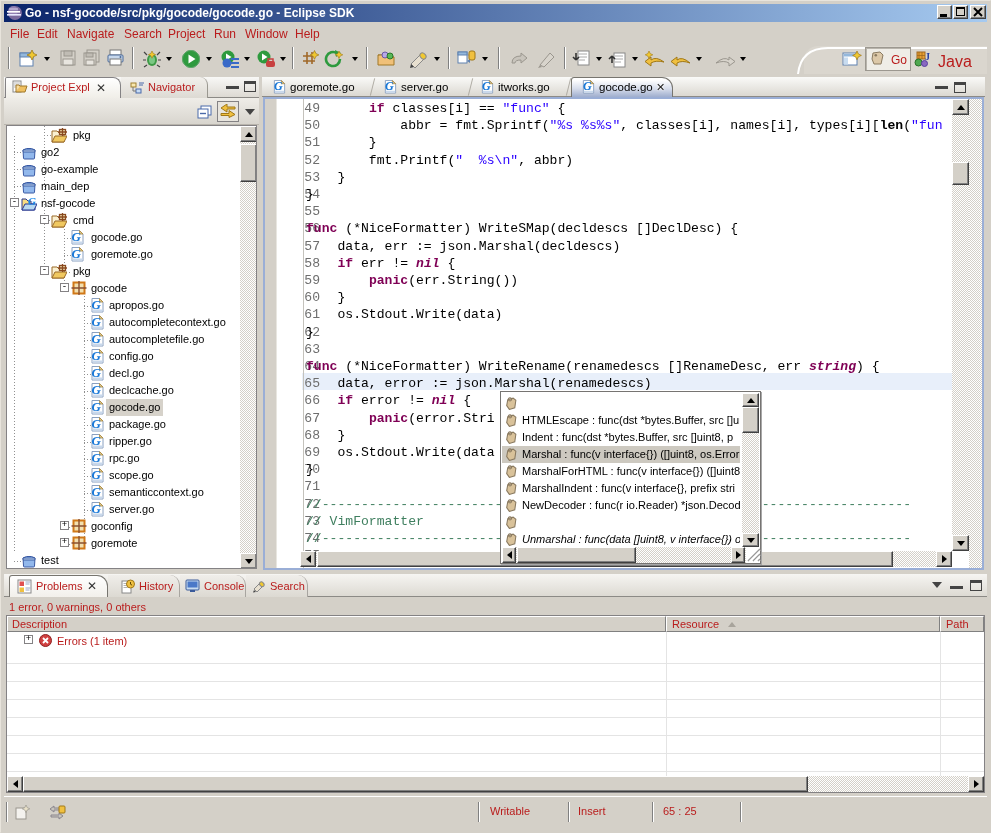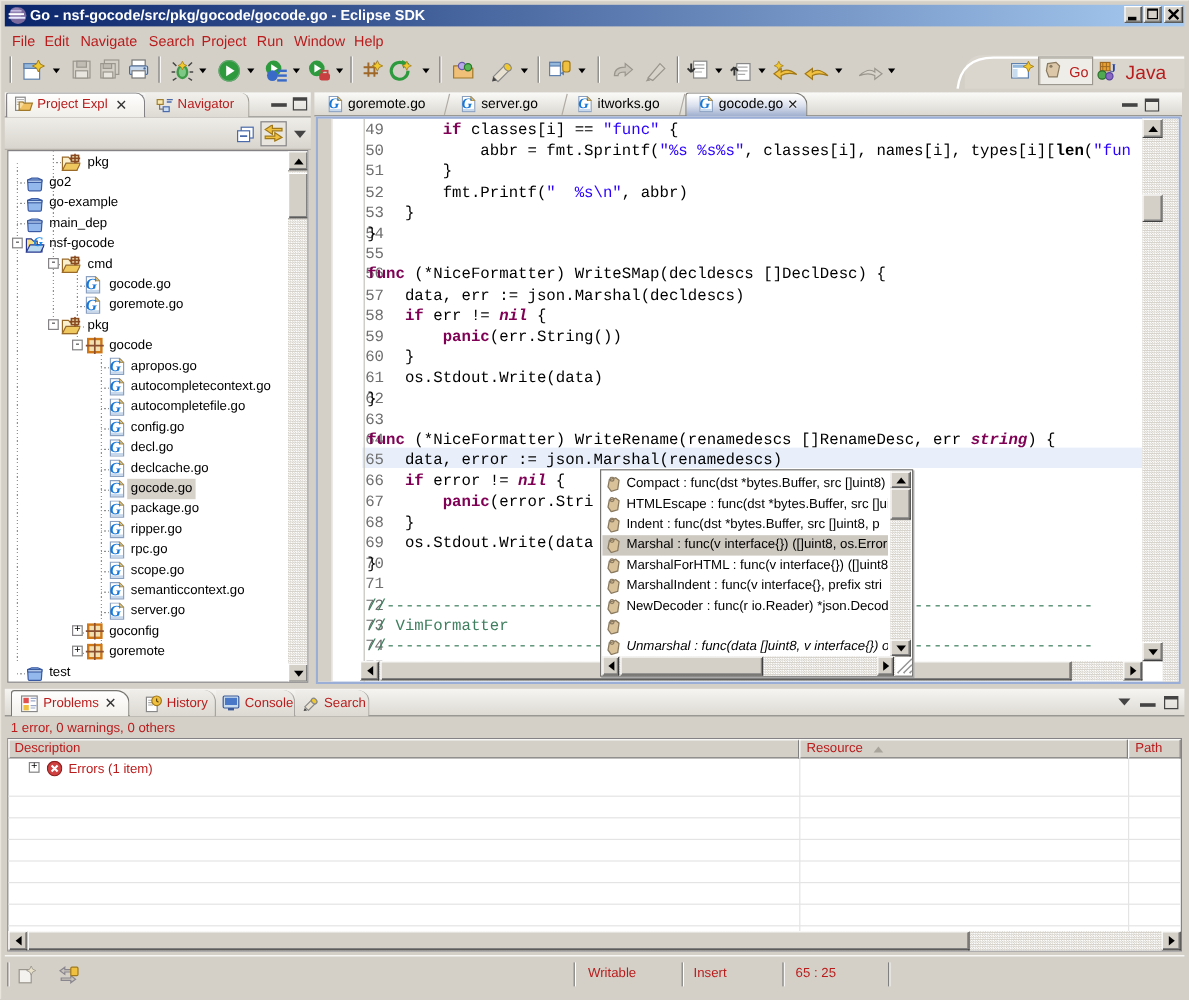--- a/index.html
+++ b/index.html
@@ -597,21 +597,20 @@
       <div class="arrow" style="border-top:4px solid transparent;border-bottom:4px solid transparent;border-left:5px solid #000;"></div>
     </div>
 </div>
 
 <div class="abs" style="left:500px;top:391px;width:261px;height:173px;background:#fff;border:1px solid #767472;box-shadow:1px 1px 0 #A8A8A8;font-size:11.05px;">
 <style>
  .prow { position:absolute; left:1px; height:17px; line-height:17px; white-space:nowrap; overflow:hidden; width:238px; padding-left:20px; }
  .pico { position:absolute; left:3px; width:14px; height:13px; }
 </style>
   <div class="abs" style="left:0;top:0;width:241px;height:155px;overflow:hidden;">
-    <div class="prow" style="top:3px;">Compact : func(dst *bytes.Buffer, src []uint8)</div>
     <svg class="pico" style="top:5px;" viewBox="0 0 13 12">
         <use href="#popico"></use>
       </svg>
     <div class="prow" style="top:20px;">HTMLEscape : func(dst *bytes.Buffer, src []ui</div>
     <svg class="pico" style="top:22px;" viewBox="0 0 13 12">
         <use href="#popico"></use>
       </svg>
     <div class="prow" style="top:37px;">Indent : func(dst *bytes.Buffer, src []uint8, p</div>
     <svg class="pico" style="top:39px;" viewBox="0 0 13 12">
         <use href="#popico"></use>

